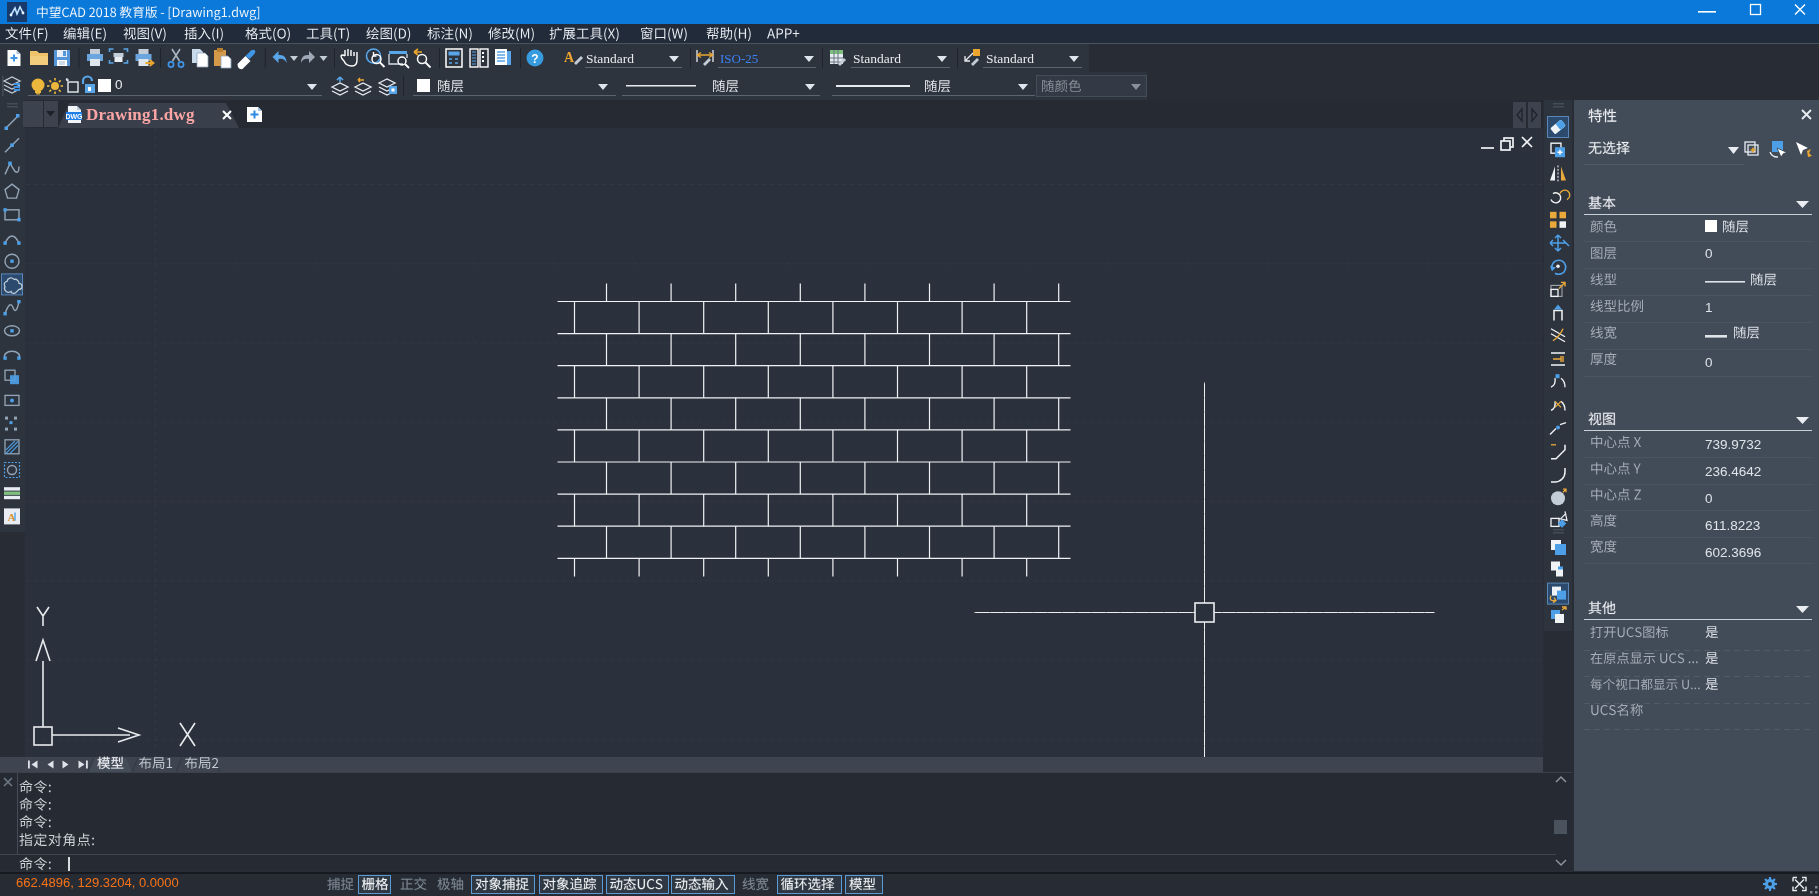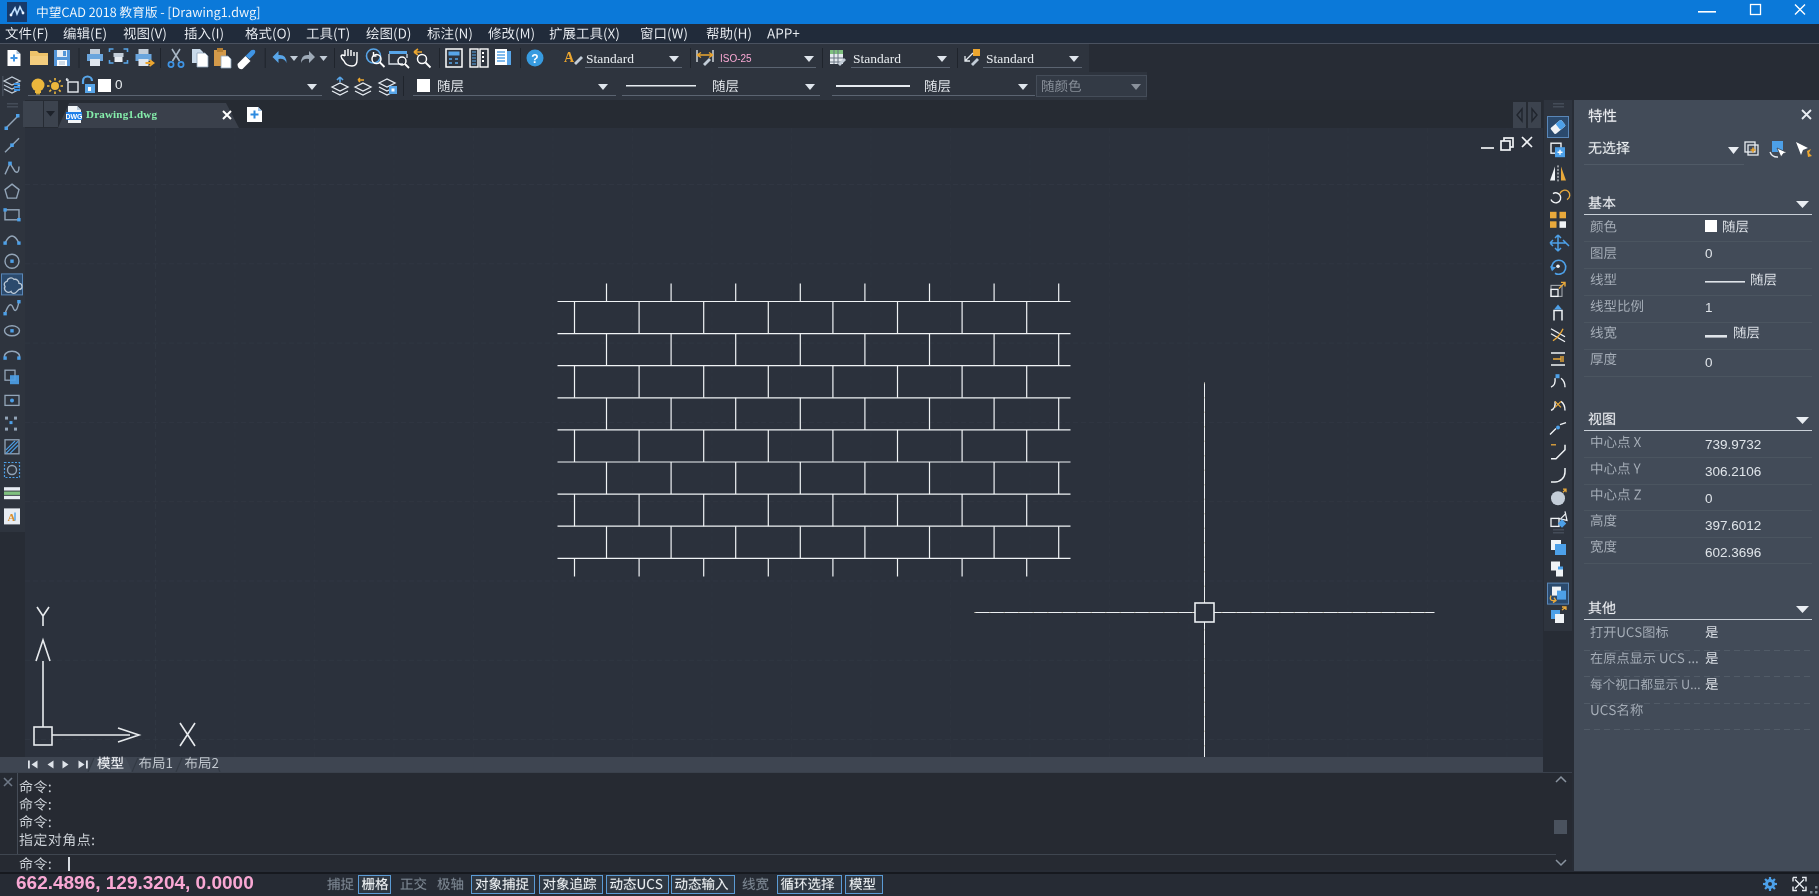--- a/index.html
+++ b/index.html
@@ -682,23 +682,23 @@
     <div class="abs" style="left:1584px;top:729px;width:228px;height:1px;background:repeating-linear-gradient(90deg,#515b67 0 6px,transparent 6px 10px)"></div>
     <svg class="abs" style="left:1700px;top:218px" width="110" height="150">
       <rect x="5" y="2" width="12" height="12" fill="#fff"></rect>
       <rect x="5" y="63" width="40" height="1.6" fill="#dfe4e9"></rect>
       <rect x="5" y="117" width="22" height="2.6" fill="#dfe4e9"></rect>
     </svg>
     <div class="abs" style="left:1705px;top:257.8px;font-size:13.5px;color:#dfe4e9;line-height:13px;transform:translateY(-11px)">0</div>
     <div class="abs" style="left:1705px;top:312.4px;font-size:13.5px;color:#dfe4e9;line-height:13px;transform:translateY(-11px)">1</div>
     <div class="abs" style="left:1705px;top:367px;font-size:13.5px;color:#dfe4e9;line-height:13px;transform:translateY(-11px)">0</div>
     <div class="abs" style="left:1705px;top:449px;font-size:13.5px;color:#dfe4e9;line-height:13px;transform:translateY(-11px)">739.9732</div>
-    <div class="abs" style="left:1705px;top:476px;font-size:13.5px;color:#dfe4e9;line-height:13px;transform:translateY(-11px)">306.2106</div>
+    <div class="abs" style="left:1705px;top:476px;font-size:13.5px;color:#dfe4e9;line-height:13px;transform:translateY(-11px)">236.4642</div>
     <div class="abs" style="left:1705px;top:502.5px;font-size:13.5px;color:#dfe4e9;line-height:13px;transform:translateY(-11px)">0</div>
-    <div class="abs" style="left:1705px;top:529.5px;font-size:13.5px;color:#dfe4e9;line-height:13px;transform:translateY(-11px)">397.6012</div>
+    <div class="abs" style="left:1705px;top:529.5px;font-size:13.5px;color:#dfe4e9;line-height:13px;transform:translateY(-11px)">611.8223</div>
     <div class="abs" style="left:1705px;top:556.5px;font-size:13.5px;color:#dfe4e9;line-height:13px;transform:translateY(-11px)">602.3696</div>
     <svg class="abs" style="left:0;top:757px" width="240" height="15">
 <g fill="#dfe4ea">
         <rect x="28" y="3.5" width="1.8" height="8"></rect>
         <path d="M37.5 3.5 L31.5 7.5 L37.5 11.5 z"></path>
         <path d="M53.5 3.5 L47.5 7.5 L53.5 11.5 z"></path>
         <path d="M62.5 3.5 L68.5 7.5 L62.5 11.5 z"></path>
         <path d="M78.5 3.5 L84.5 7.5 L78.5 11.5 z"></path>
         <rect x="86" y="3.5" width="1.8" height="8"></rect>
       </g>
@@ -1249,18 +1249,18 @@
         <use href="#g73AF" x="1000"></use>
         <use href="#g9009" x="2000"></use>
         <use href="#g62E9" x="3000"></use>
       </g>
       <g transform="translate(849,889) scale(0.0135)" fill="#f0f3f6" stroke="#f0f3f6" stroke-width="14">
         <use href="#g6A21" x="0"></use>
         <use href="#g578B" x="1000"></use>
       </g>
     </svg>
     <div class="abs" style="left:586px;top:52px;font-size:13.5px;color:#e8ecef;font-family:'Liberation Serif';font-weight:normal;letter-spacing:0;white-space:nowrap;line-height:13.5px">Standard</div>
-    <div class="abs" style="left:720px;top:52px;font-size:10px;color:#f9a8d4;font-family:Liberation Sans, sans-serif;font-weight:normal;letter-spacing:0;white-space:nowrap;line-height:13.5px">ISO-25</div>
+    <div class="abs" style="left:720px;top:52px;font-size:13px;color:#3b82f6;font-family:Liberation Serif, serif;font-weight:normal;letter-spacing:0;white-space:nowrap;line-height:13.5px">ISO-25</div>
     <div class="abs" style="left:853px;top:52px;font-size:13.5px;color:#e8ecef;font-family:'Liberation Serif';font-weight:normal;letter-spacing:0;white-space:nowrap;line-height:13.5px">Standard</div>
     <div class="abs" style="left:986px;top:52px;font-size:13.5px;color:#e8ecef;font-family:'Liberation Serif';font-weight:normal;letter-spacing:0;white-space:nowrap;line-height:13.5px">Standard</div>
     <div class="abs" style="left:115px;top:77.5px;font-size:13.5px;color:#e8ecef;font-family:'Liberation Sans';font-weight:normal;letter-spacing:0;white-space:nowrap;line-height:13.5px">0</div>
-    <div class="abs" style="left:86px;top:108.2px;font-size:11px;color:#86efac;font-family:'Liberation Serif';font-weight:bold;letter-spacing:0.2px;white-space:nowrap;line-height:13.8px">Drawing1.dwg</div>
-    <div class="abs" style="left:16px;top:876px;font-size:19px;color:#f9a8d4;font-family:'Liberation Sans';font-weight:bold;letter-spacing:0;white-space:nowrap;line-height:13.5px">662.4896, 129.3204, 0.0000</div>
+    <div class="abs" style="left:86px;top:108.2px;font-size:17px;color:#fca5a5;font-family:'Liberation Serif';font-weight:bold;letter-spacing:0.2px;white-space:nowrap;line-height:13.8px">Drawing1.dwg</div>
+    <div class="abs" style="left:16px;top:876px;font-size:13px;color:#f97316;font-family:'Liberation Sans';font-weight:normal;letter-spacing:0;white-space:nowrap;line-height:13.5px">662.4896, 129.3204, 0.0000</div>
   </div>
 </body></html>

